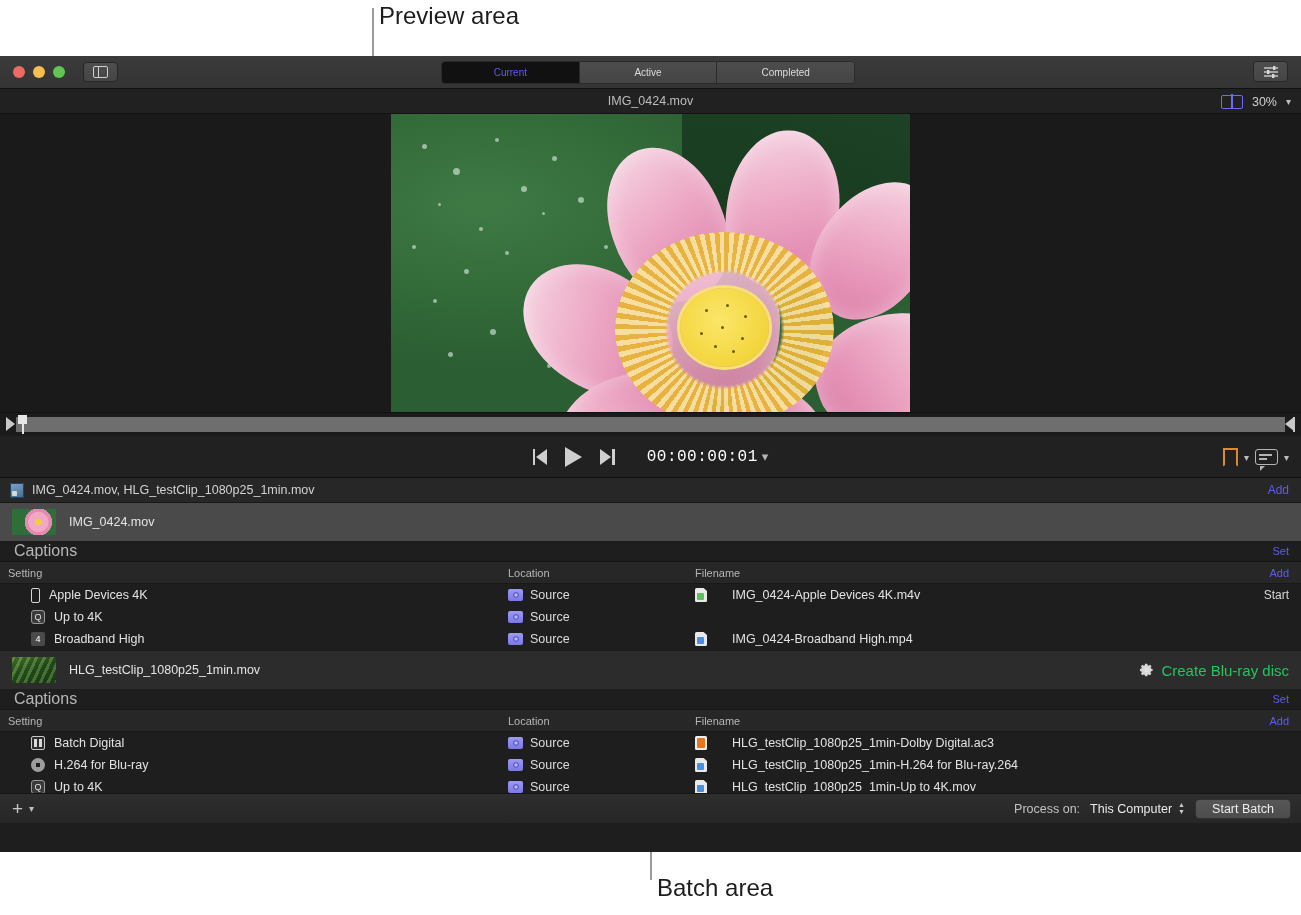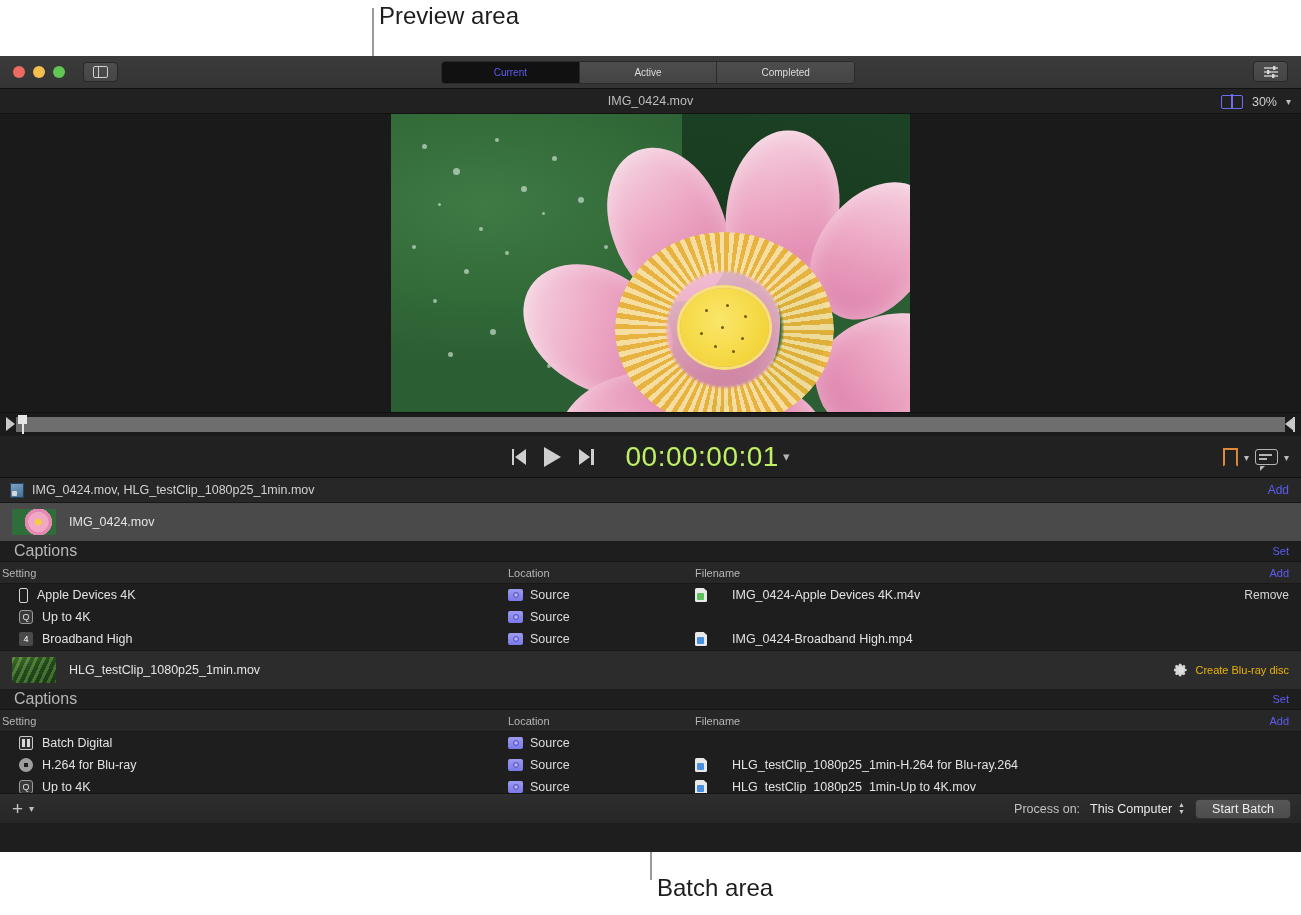--- a/index.html
+++ b/index.html
@@ -141,21 +141,21 @@
   .transport {
     position:relative; height: 42px; width:100%; background:#212121;
     display:flex; align-items:center; justify-content:center; gap:18px;
     border-bottom:1px solid #0f0f0f;
   }
   .tp-btn { display:flex; align-items:center; gap:1px; }
   .glyph-prev { width:0;height:0;border-right:11px solid #cfcfcf;border-top:8px solid transparent;border-bottom:8px solid transparent;}
   .glyph-next { width:0;height:0;border-left:11px solid #cfcfcf;border-top:8px solid transparent;border-bottom:8px solid transparent;}
   .glyph-bar { width:2.5px; height:16px; background:#cfcfcf; }
   .glyph-play { width:0;height:0;border-left:17px solid #cfcfcf;border-top:10px solid transparent;border-bottom:10px solid transparent;}
-  .timecode { font-size:28px; color:#bef264; font-family:Liberation Sans, sans-serif; letter-spacing:.5px; }
+  .timecode { font-size:16px; color:#ffffff; font-family:Liberation Mono, monospace; letter-spacing:.5px; }
   .tc-chev { color:#b5b5b5; font-size:13px; margin-left:4px; }
   .tp-right { position:absolute; right:12px; top:0; height:42px; display:flex; align-items:center; gap:6px; }
   .marker-ico { width:15px; height:19px; border:2px solid #e08a38; border-bottom:none;
                 clip-path: polygon(0 0,100% 0,100% 100%,50% 74%,0 100%); }
   .capt-ico { width:23px; height:16px; border:1.8px solid #b5b5b5; border-radius:3px; position:relative; }
   .capt-ico:before { content:''; position:absolute; left:3px; top:4px; width:13px; height:1.6px; background:#b5b5b5;}
   .capt-ico:after { content:''; position:absolute; left:3px; top:8px; width:8px; height:1.6px; background:#b5b5b5;}
   .capt-tail { position:absolute; left:4px; top:16px; width:0;height:0;
                border-left:5px solid #b5b5b5; border-bottom:5px solid transparent;}
 
@@ -178,41 +178,41 @@
     background:#4a4a4a;
   }
   .job-head.alt { background:#2c2c2c; }
   .job-thumb { width:44px; height:26px; border-radius:2px; overflow:hidden; position:relative; flex:none; }
   .thumb-flower { background: radial-gradient(circle at 60% 50%, #f3cd3e 0 11%, #f0a8c5 12% 34%, #e589b2 35% 46%, #2f6e3a 47% 100%); }
   .thumb-green { background: linear-gradient(160deg,#4e7e33 0%, #27501f 45%, #1b3a18 100%); }
   .thumb-green:after{ content:''; position:absolute; inset:0;
     background: repeating-linear-gradient(115deg, rgba(140,190,90,.35) 0 3px, rgba(20,50,20,.25) 3px 7px);}
   .job-name { font-size:12.5px; color:#e4e4e4; margin-left:13px; }
   .bluray-btn { position:absolute; right:12px; display:flex; align-items:center; gap:7px; }
-  .bluray-label { font-size:11px; color:#eab308; }
+  .bluray-label { font-size:15px; color:#22c55e; }
   .gear { width:14px; height:14px; color:#e6e6e6; }
 
   .captions-row {
     height: 21px; display:flex; align-items:center; padding-left:14px;
     background:#1e1e1e; position:relative; border-bottom:1px solid #151515;
   }
   .captions-label { font-size:16px; color:#b6b6b6; }
   .captions-set { position:absolute; right:12px; font-size:11px; color:#5e5cf0; }
 
   .col-head {
     height: 22px; display:flex; align-items:center; background:#272727;
     border-bottom:1px solid #181818; position:relative; font-size:11px; color:#b6b6b6;
   }
-  .c-setting { width: 508px; padding-left:2px; }
+  .c-setting { width: 508px; padding-left:8px; }
   .c-location { width: 187px; }
   .c-filename { flex:1; }
   .ch-add { position:absolute; right:12px; font-size:11px; color:#5e5cf0; }
 
   .row { height: 22px; display:flex; align-items:center; position:relative; background:#1e1e1e; font-size:12.5px; color:#e2e2e2; }
-  .row .c-setting { display:flex; align-items:center; gap:9px; padding-left:19px; }
+  .row .c-setting { display:flex; align-items:center; gap:9px; padding-left:31px; }
   .row .c-location { display:flex; align-items:center; gap:7px; }
   .row .c-filename { display:flex; align-items:center; gap:25px; }
   .row-remove { position:absolute; right:12px; font-size:12px; color:#d6d6d6; }
 
   .ic { width:14px; height:14px; flex:none; border-radius:2px; position:relative; }
   .ic-phone { width:9px; height:15px; border:1.4px solid #d6d6d6; border-radius:2px; background:#1e1e1e;}
   .ic-qt { background:#3a3a3a; border:1px solid #9a9a9a; border-radius:3px; display:flex;align-items:center;justify-content:center;
            font-size:9px; color:#e0e0e0; }
   .ic-4 { background:#4a4a4a; border-radius:2px; display:flex;align-items:center;justify-content:center;font-size:9px;color:#fff;}
   .ic-dolby { background:#2e2e2e; border:1px solid #c8c8c8; border-radius:2px; display:flex;align-items:center;justify-content:center;}
@@ -438,21 +438,21 @@
           <div class="c-location">
             <span class="ic-folder"></span>
             <span class="loc-text">Source</span>
           </div>
           <div class="c-filename">
             <span class="ic-doc dot-green">
                 <i></i>
               </span>
             <span>IMG_0424-Apple Devices 4K.m4v</span>
           </div>
-          <div class="row-remove">Remove</div>
+          <div class="row-remove">Start</div>
         </div>
 
         <div class="row">
           <div class="c-setting">
             <span class="ic ic-qt">Q</span>
             <span>Up to 4K</span>
           </div>
           <div class="c-location">
             <span class="ic-folder"></span>
             <span class="loc-text">Source</span>
@@ -504,20 +504,24 @@
 
         <div class="row">
           <div class="c-setting">
             <span class="ic ic-dolby"></span>
             <span>Batch Digital</span>
           </div>
           <div class="c-location">
             <span class="ic-folder"></span>
             <span class="loc-text">Source</span>
           </div>
+          <div class="c-filename">
+            <span class="ic-ac3"></span>
+            <span>HLG_testClip_1080p25_1min-Dolby Digital.ac3</span>
+          </div>
         </div>
 
         <div class="row">
           <div class="c-setting">
             <span class="ic ic-disc"></span>
             <span>H.264 for Blu-ray</span>
           </div>
           <div class="c-location">
             <span class="ic-folder"></span>
             <span class="loc-text">Source</span>

